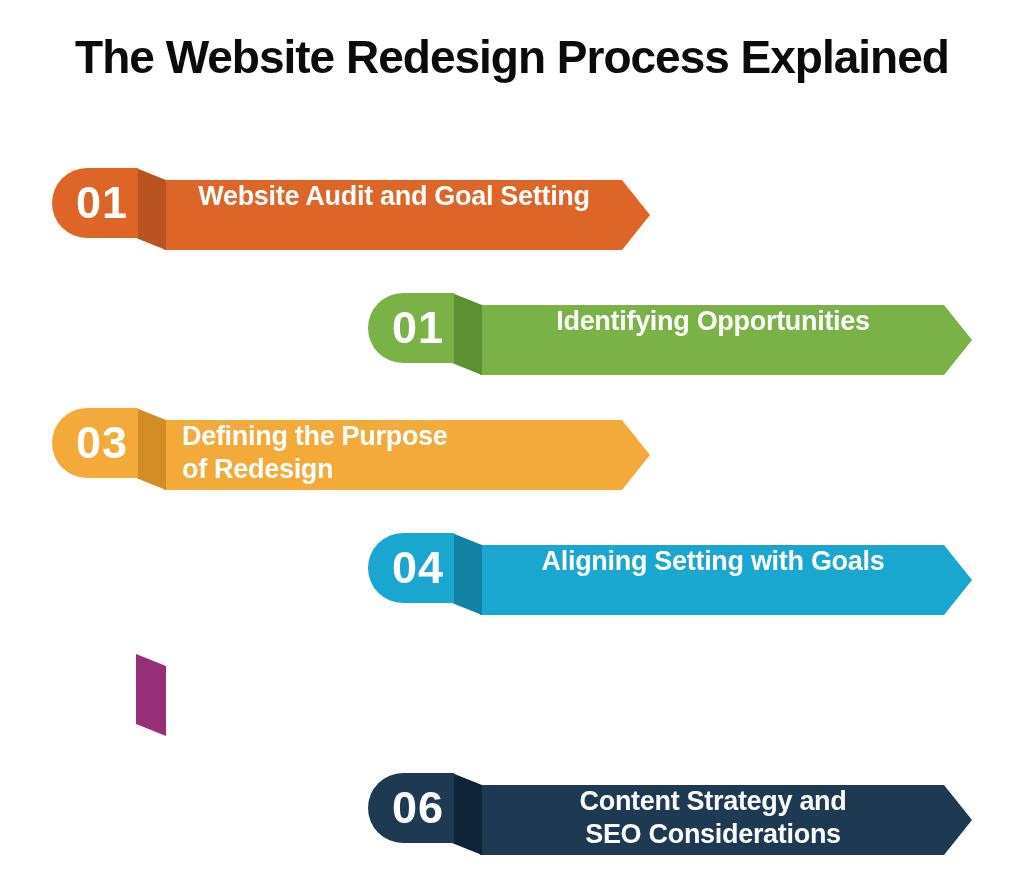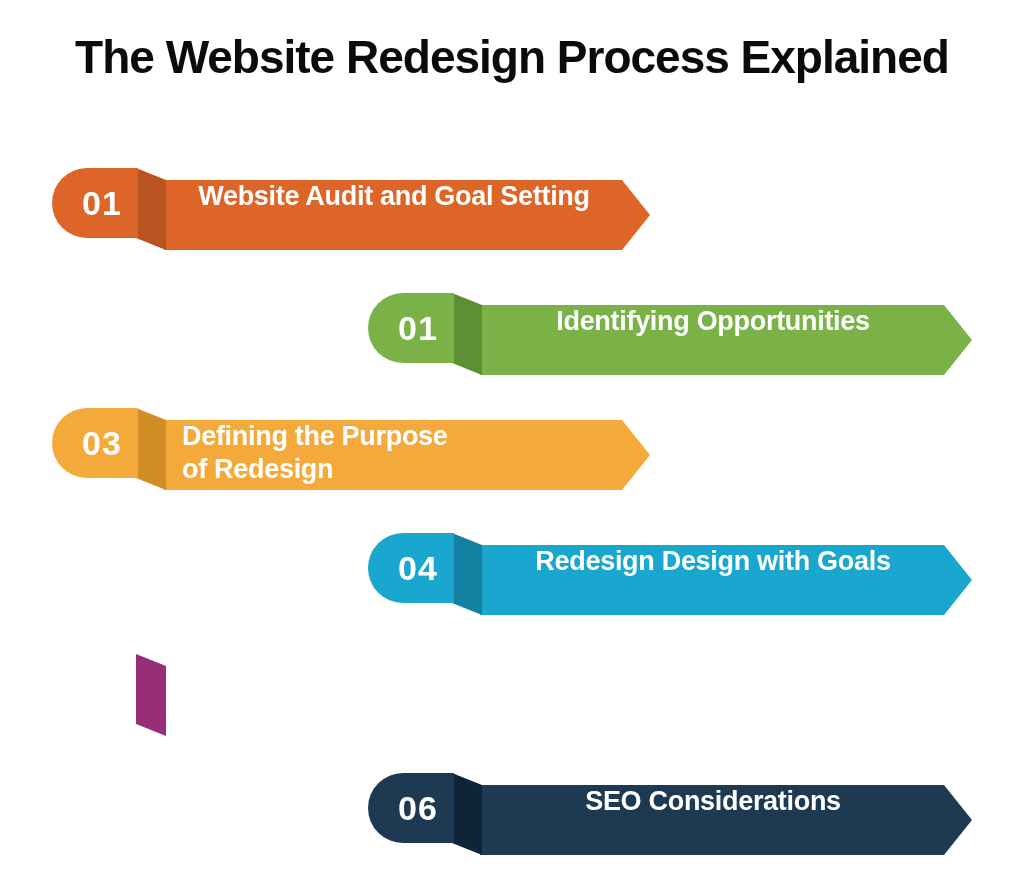--- a/index.html
+++ b/index.html
@@ -45,21 +45,21 @@
     border-radius: 35px 0 0 35px;
     background: var(--main);
     display: flex;
     align-items: center;
     justify-content: center;
     padding-left: 14px;
     box-sizing: border-box;
   }
   .tab span {
     color: #ffffff;
-    font-size: 34px;
+    font-size: 45px;
     font-weight: bold;
     letter-spacing: 1px;
   }
   .fold {
     position: absolute;
     left: 84px; top: 0;
     width: 30px; height: 82px;
     background: var(--dark);
     clip-path: polygon(0 0, 100% 14.6%, 100% 100%, 0 85.4%);
   }
@@ -129,34 +129,35 @@
           </div>
     </div>
     <div class="fold"></div>
     <div class="tab">
       <span>03</span>
     </div>
   </div>
       <div class="step s4" style="--main: #19A6CF; --dark: #1381A2;">
     <div class="banner">
       <div>
-            <div class="line">Redesign Design with Goals</div>
+            <div class="line">Aligning Setting with Goals</div>
           </div>
     </div>
     <div class="fold"></div>
     <div class="tab">
       <span>04</span>
     </div>
   </div>
       <div class="step s5" style="--main: #BD3E98; --dark: #962F78;">
     <div class="fold"></div>
   </div>
       <div class="step s6" style="--main: #1D3A52; --dark: #0F2537;">
     <div class="banner">
       <div>
+            <div class="line">Content Strategy and</div>
             <div class="line">SEO Considerations</div>
           </div>
     </div>
     <div class="fold"></div>
     <div class="tab">
       <span>06</span>
     </div>
   </div>
     </div>
 </div>

